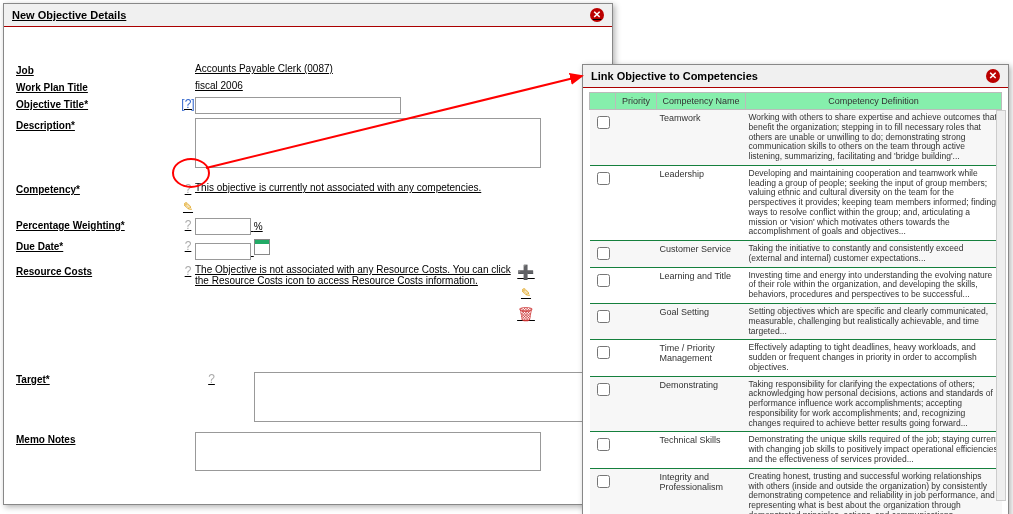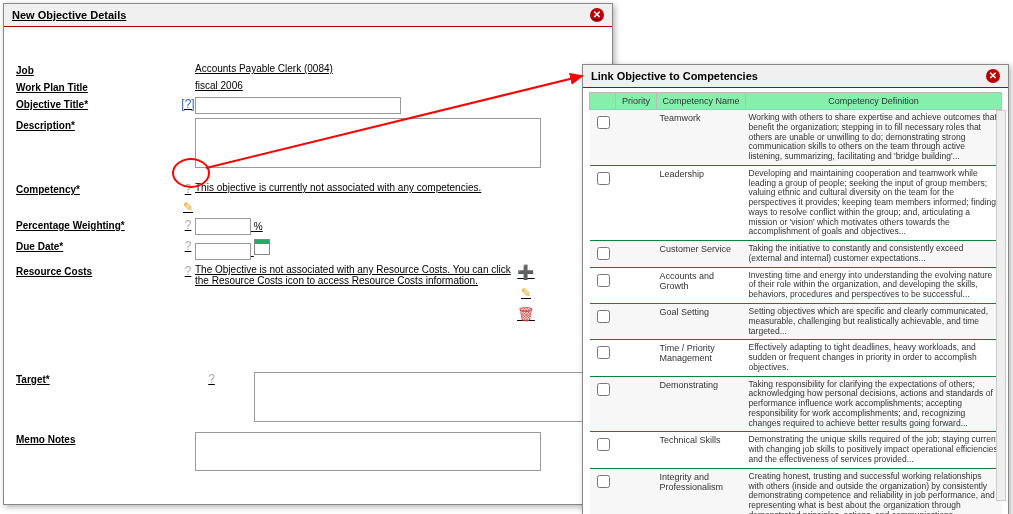--- a/index.html
+++ b/index.html
@@ -183,21 +183,21 @@
 <div id="main-dialog" class="dialog">
   <div class="dlg-title">
     <span>New Objective Details</span>
     <span class="close-btn">✕</span>
   </div>
   <div id="main-body">
 
     <div class="form-row">
       <div class="lbl">Job</div>
       <div class="help-q"></div>
-      <div class="val">Accounts Payable Clerk (0084)</div>
+      <div class="val">Accounts Payable Clerk (0087)</div>
     </div>
 
     <div class="form-row">
       <div class="lbl">Work Plan Title</div>
       <div class="help-q"></div>
       <div class="val">fiscal 2006</div>
     </div>
 
     <div class="form-row">
       <div class="lbl">Objective Title*</div>
@@ -296,21 +296,21 @@
           </tr>
           <tr>
             <td class="chk"><input type="checkbox" style=""></td>
             <td class="pri"></td>
             <td class="cname">Customer Service</td>
             <td class="cdef">Taking the initiative to constantly and consistently exceed (external and internal) customer expectations...</td>
           </tr>
           <tr>
             <td class="chk"><input type="checkbox" style=""></td>
             <td class="pri"></td>
-            <td class="cname">Accounts and Growth</td>
+            <td class="cname">Learning and Title</td>
             <td class="cdef">Investing time and energy into understanding the evolving nature of their role within the organization, and developing the skills, behaviors, procedures and perspectives to be successful...</td>
           </tr>
           <tr>
             <td class="chk"><input type="checkbox" style=""></td>
             <td class="pri"></td>
             <td class="cname">Goal Setting</td>
             <td class="cdef">Setting objectives which are specific and clearly communicated, measurable, challenging but realistically achievable, and time targeted...</td>
           </tr>
           <tr>
             <td class="chk"><input type="checkbox" style=""></td>

